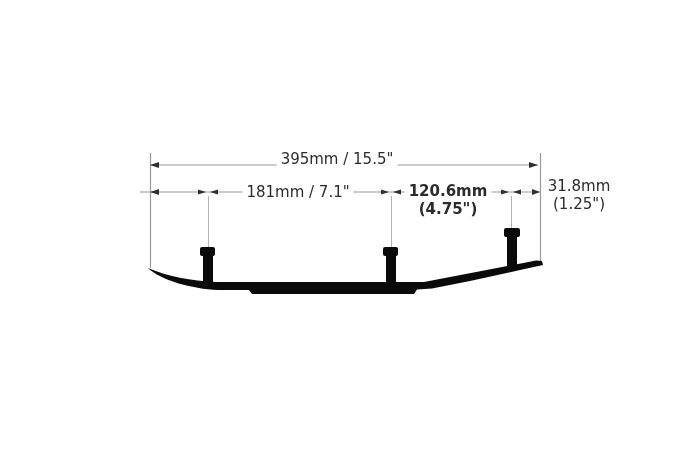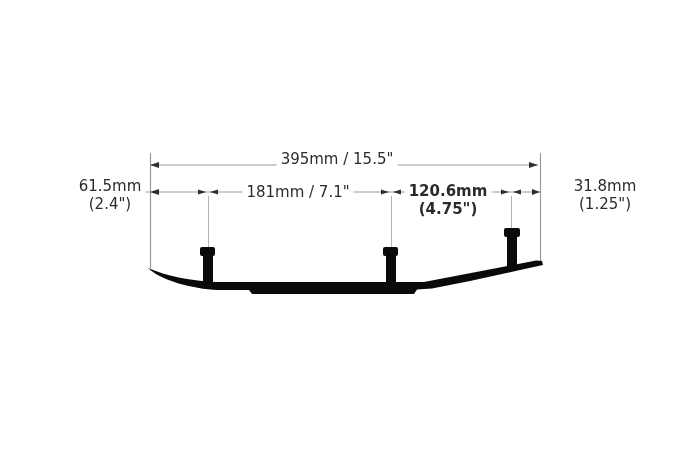--- a/index.html
+++ b/index.html
@@ -102,23 +102,19 @@
 
   <div class="dim-label" style="left:337px; top:159px;">395mm / 15.5"</div>
 
   <div class="dim-label" style="left:298px; top:192px;">181mm / 7.1"</div>
 
   <div class="dim-label two-line" style="left:448px; top:200px;font-weight:bold;">
     <div>120.6mm</div>
     <div>(4.75")</div>
   </div>
 
-  <div class="dim-label two-line" style="left:110px; top:195px;">
-    <div>61.5mm</div>
-    <div>(2.4")</div>
-  </div>
 
-  <div class="dim-label two-line" style="left:605px; top:195px;">
+  <div class="dim-label two-line" style="left:579px; top:195px;">
     <div>31.8mm</div>
     <div>(1.25")</div>
   </div>
 
 </div>
 
 </body></html>

